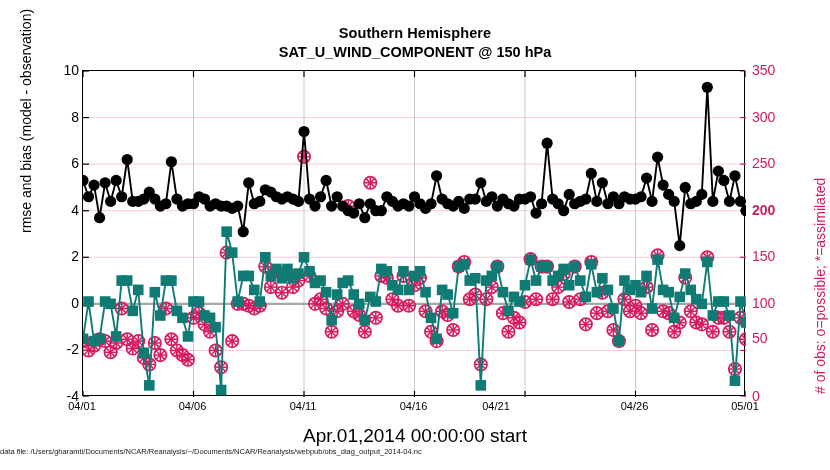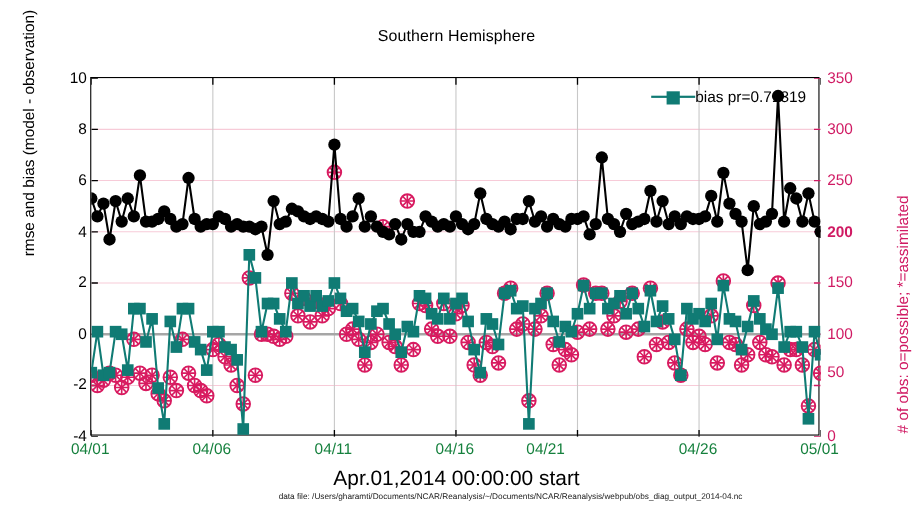--- a/index.html
+++ b/index.html
@@ -20,21 +20,21 @@
     left: 0; top: 0;
     width: 830px;
     height: 470px;
   }
   .title-block {
     position: absolute;
     left: 0; top: 24px;
     width: 830px;
     text-align: center;
     font-size: 14.5px;
-    font-weight: normal;
+    font-weight: bold;
     line-height: 19px;
     letter-spacing: 0.1px;
   }
   .title-line2 { letter-spacing: 0px; }
 
   
   #plot {
     position: absolute;
     left: 82px;
     top: 70px;
@@ -67,22 +67,22 @@
     left: 752px;
     text-align: left;
     font-size: 14px;
     color: #D01A63;
     transform: translateY(-50%);
     white-space: nowrap;
   }
   .xtick {
     position: absolute;
     top: 400px;
-    font-size: 14px;
-    color: #15803d;
+    font-size: 11px;
+    color: #000000;
     transform: translateX(-50%);
     white-space: nowrap;
   }
 
   
   .ylabel-left {
     position: absolute;
     left: 18px;
     top: 233px;
     transform: rotate(-90deg);
@@ -108,21 +108,21 @@
     width: 830px;
     text-align: center;
     font-size: 19px;
     color: #000000;
   }
   .datafile {
     position: absolute;
     left: 0;
     top: 447px;
     width: 675px;
-    text-align: right;
+    text-align: left;
     font-size: 7.5px;
     color: #1a1a1a;
     white-space: nowrap;
   }
 
   
   #legend {
     position: absolute;
     left: 592px;
     top: 78px;
@@ -163,20 +163,21 @@
   }
   .legend-label { color: #000; }
 </style>
 </head>
 <body>
 
 <div id="figure">
 
   <div class="title-block">
     <div>Southern Hemisphere</div>
+    <div class="title-line2">SAT_U_WIND_COMPONENT @ 150 hPa</div>
   </div>
 
   <div id="plot">
     <svg id="plot-svg" viewBox="0 0 663 326" preserveAspectRatio="none">
         <line x1="0" y1="279.42857142857144" x2="663" y2="279.42857142857144" stroke="#F7CBD8" stroke-width="1"></line>
         <line x1="0" y1="232.85714285714286" x2="663" y2="232.85714285714286" stroke="#F7CBD8" stroke-width="1"></line>
         <line x1="0" y1="186.2857142857143" x2="663" y2="186.2857142857143" stroke="#F7CBD8" stroke-width="1"></line>
         <line x1="0" y1="139.71428571428572" x2="663" y2="139.71428571428572" stroke="#F7CBD8" stroke-width="1"></line>
         <line x1="0" y1="93.14285714285714" x2="663" y2="93.14285714285714" stroke="#F7CBD8" stroke-width="1"></line>
         <line x1="0" y1="46.57142857142861" x2="663" y2="46.57142857142861" stroke="#F7CBD8" stroke-width="1"></line>
@@ -1345,22 +1346,15 @@
       <div class="xtick" style="left: 634.5px;">04/26</div>
       <div class="xtick" style="left: 745px;">05/01</div>
     </div>
 
   <div class="ylabel-left">rmse and bias (model - observation)</div>
   <div class="ylabel-right"># of obs: o=possible; *=assimilated</div>
   <div class="xlabel">Apr.01,2014 00:00:00 start</div>
   <div class="datafile">data file: /Users/gharamti/Documents/NCAR/Reanalysis/~/Documents/NCAR/Reanalysis/webpub/obs_diag_output_2014-04.nc</div>
 
   <div id="legend">
-    <div class="legend-row">
-      <span class="legend-sample">
-        <span class="legend-line" style="background:#107B74"></span>
-        <span class="legend-marker-square"></span>
-      </span>
-      <span class="legend-label">bias pr=0.71319</span>
-    </div>
   </div>
 
 </div>
 
 </body></html>

